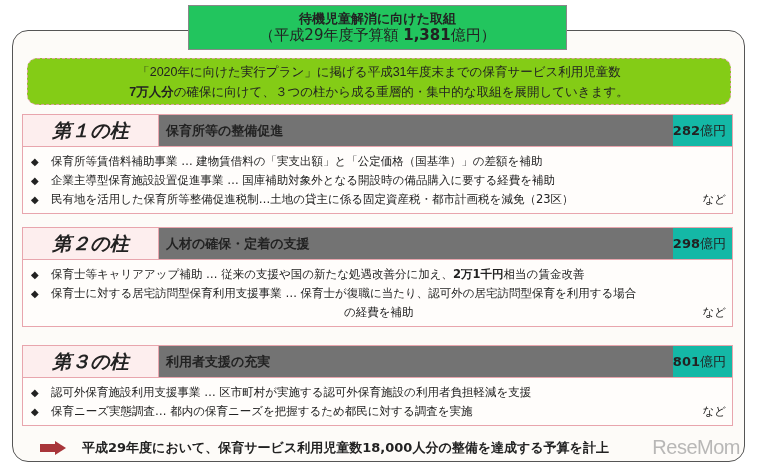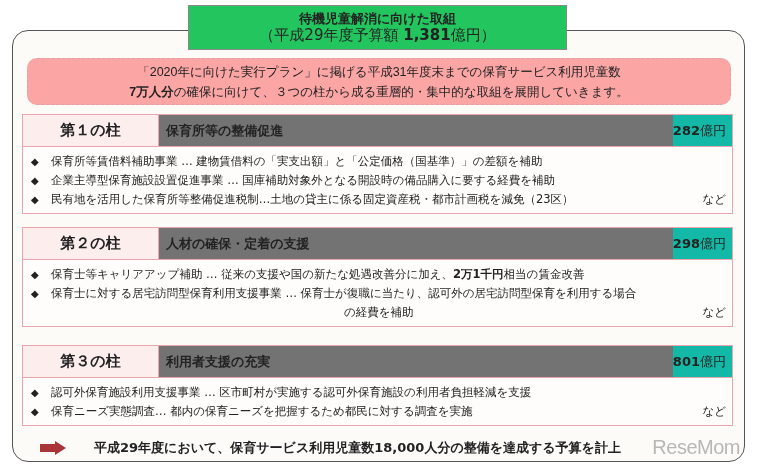--- a/index.html
+++ b/index.html
@@ -18,58 +18,58 @@
     position: absolute; left: 188px; top: 5px; width: 377px; height: 43px;
     background: #22c55e; border: 1.5px solid #888;
     text-align: center; z-index: 2;
   }
   .title-main { font-size: 13px; font-weight: bold; margin-top: 4px; line-height: 17px; }
   .title-sub { font-size: 15px; line-height: 17px; }
   .title-sub b { font-weight: bold; }
   .intro {
     position: absolute; left: 27px; top: 58px; width: 702px; height: 45px;
     border: 1px dashed #e0a0a8; border-radius: 10px;
-    background: #fca5a5;
+    background: #84cc16;
     text-align: center; font-size: 12.5px; line-height: 20px;
     font-family: "Liberation Sans", "DejaVu Sans", sans-serif;
   }
   .intro .l1 { margin-top: 3px; }
   .intro b { font-weight: bold; }
   .section {
     position: absolute; left: 22px; width: 709px;
     border: 1.5px solid #e8a5ad; background: #fffdfb;
   }
   .sec-head {
     display: flex; height: 31px; border-bottom: 1.5px solid #e8a5ad;
     background: #fdeeee;
   }
   .sec-label {
     width: 135px; border-right: 1.5px solid #e8a5ad;
     display: flex; align-items: center; justify-content: center;
-    font-weight: bold; font-size: 15px;
+    font-weight: bold; font-size: 19px; font-style: italic;
   }
   .sec-title {
     flex: 1; display: flex; align-items: center; padding-left: 7px;
     font-weight: bold; font-size: 13px; background: #737373;
   }
   .sec-amount {
     padding-right: 6px; display: flex; align-items: center;
     font-size: 13px; background: #14b8a6;
   }
   .sec-amount b { font-weight: bold; }
   .sec-body { padding: 5px 6px 4px 8px; font-size: 11.5px; line-height: 19px; }
   .bullet { display: flex; align-items: flex-start; }
   .diamond { width: 20px; flex: none; font-size: 10px; }
   .btext { flex: 1; }
   .btext b { font-weight: bold; }
   .cont { padding-left: 313px; display: flex; justify-content: space-between; }
   .etc { flex: none; margin-left: auto; }
   .bottom {
     position: absolute; left: 40px; top: 437px; width: 700px; height: 22px;
-    display: flex; align-items: center; font-weight: bold; font-size: 13px; gap: 12px;
+    display: flex; align-items: center; font-weight: bold; font-size: 13px;
   }
   .arrow { width: 26px; height: 14px; margin-right: 16px; position: relative; }
   .arrow .shaft { position: absolute; left: 0; top: 3px; width: 16px; height: 8px; background: #a8353a; }
   .arrow .head { position: absolute; left: 15px; top: 0; width: 0; height: 0;
     border-top: 7px solid transparent; border-bottom: 7px solid transparent; border-left: 11px solid #a8353a; }
   .watermark {
     position: absolute; right: 20px; top: 436px; font-size: 20px; font-weight: normal;
     color: rgba(160,160,160,0.75); letter-spacing: -0.5px;
     font-family: "Liberation Sans", sans-serif;
   }

